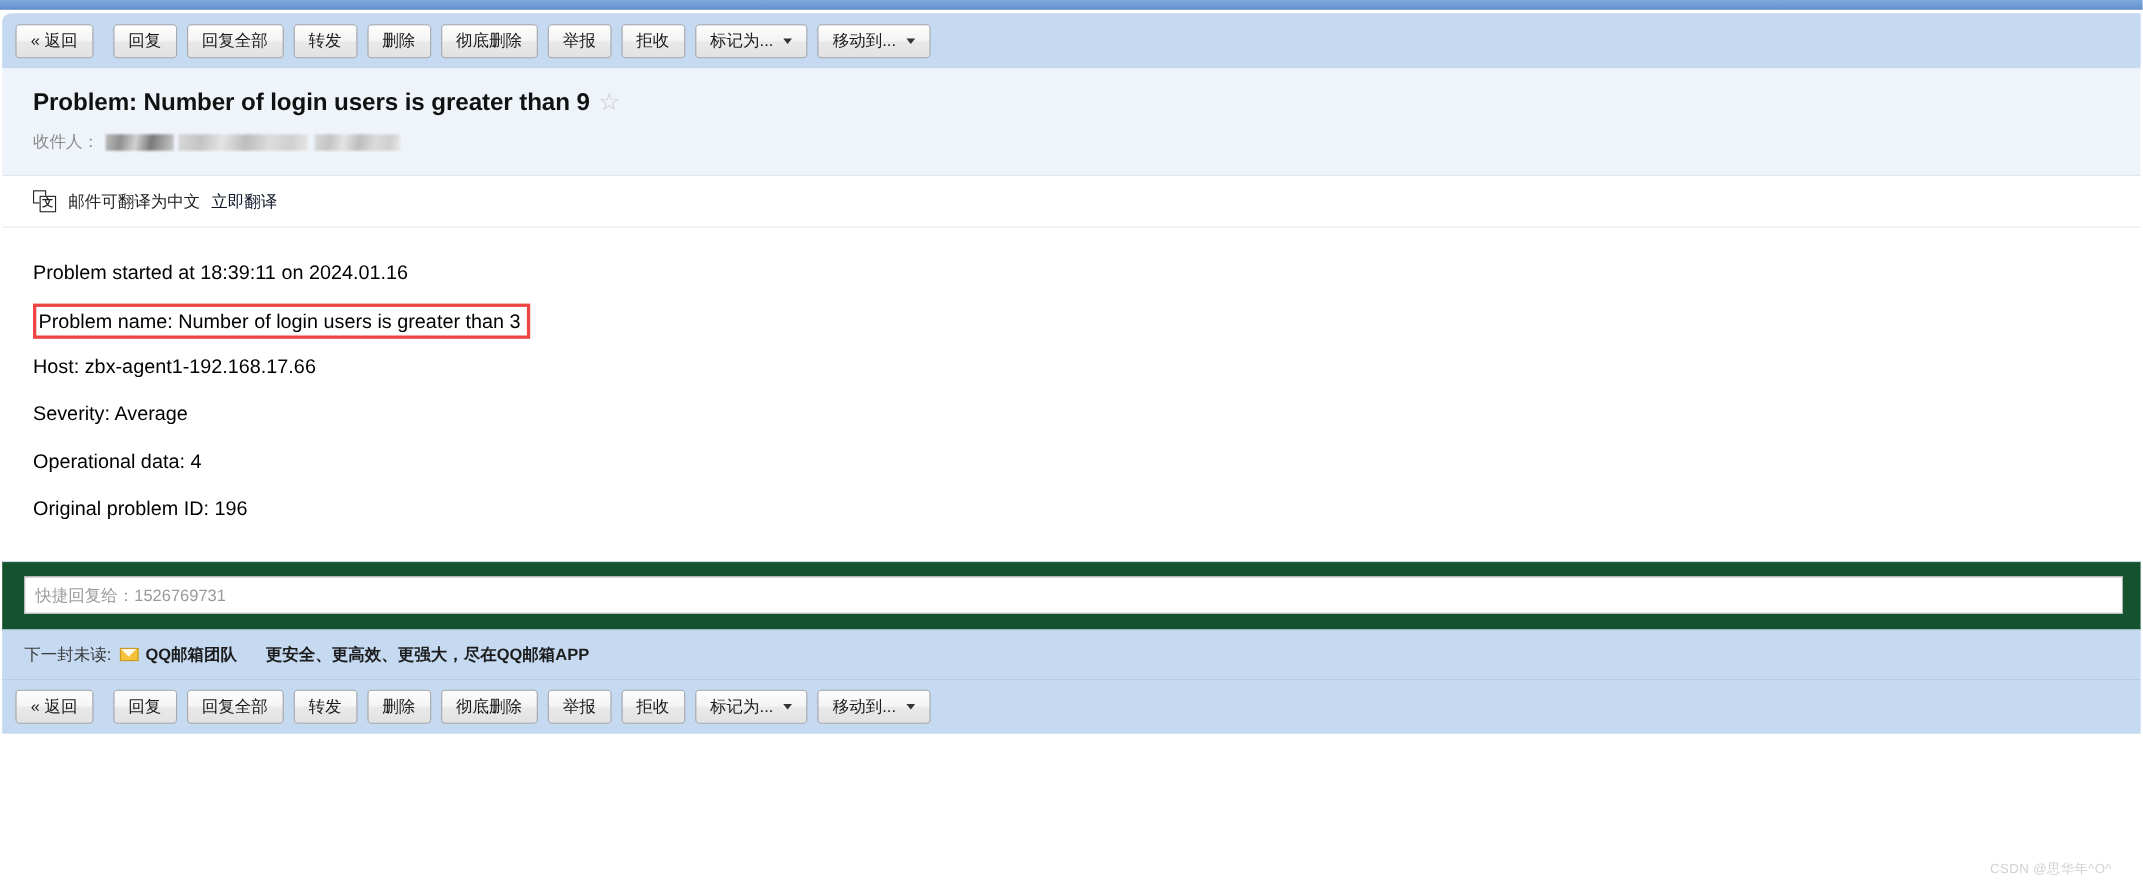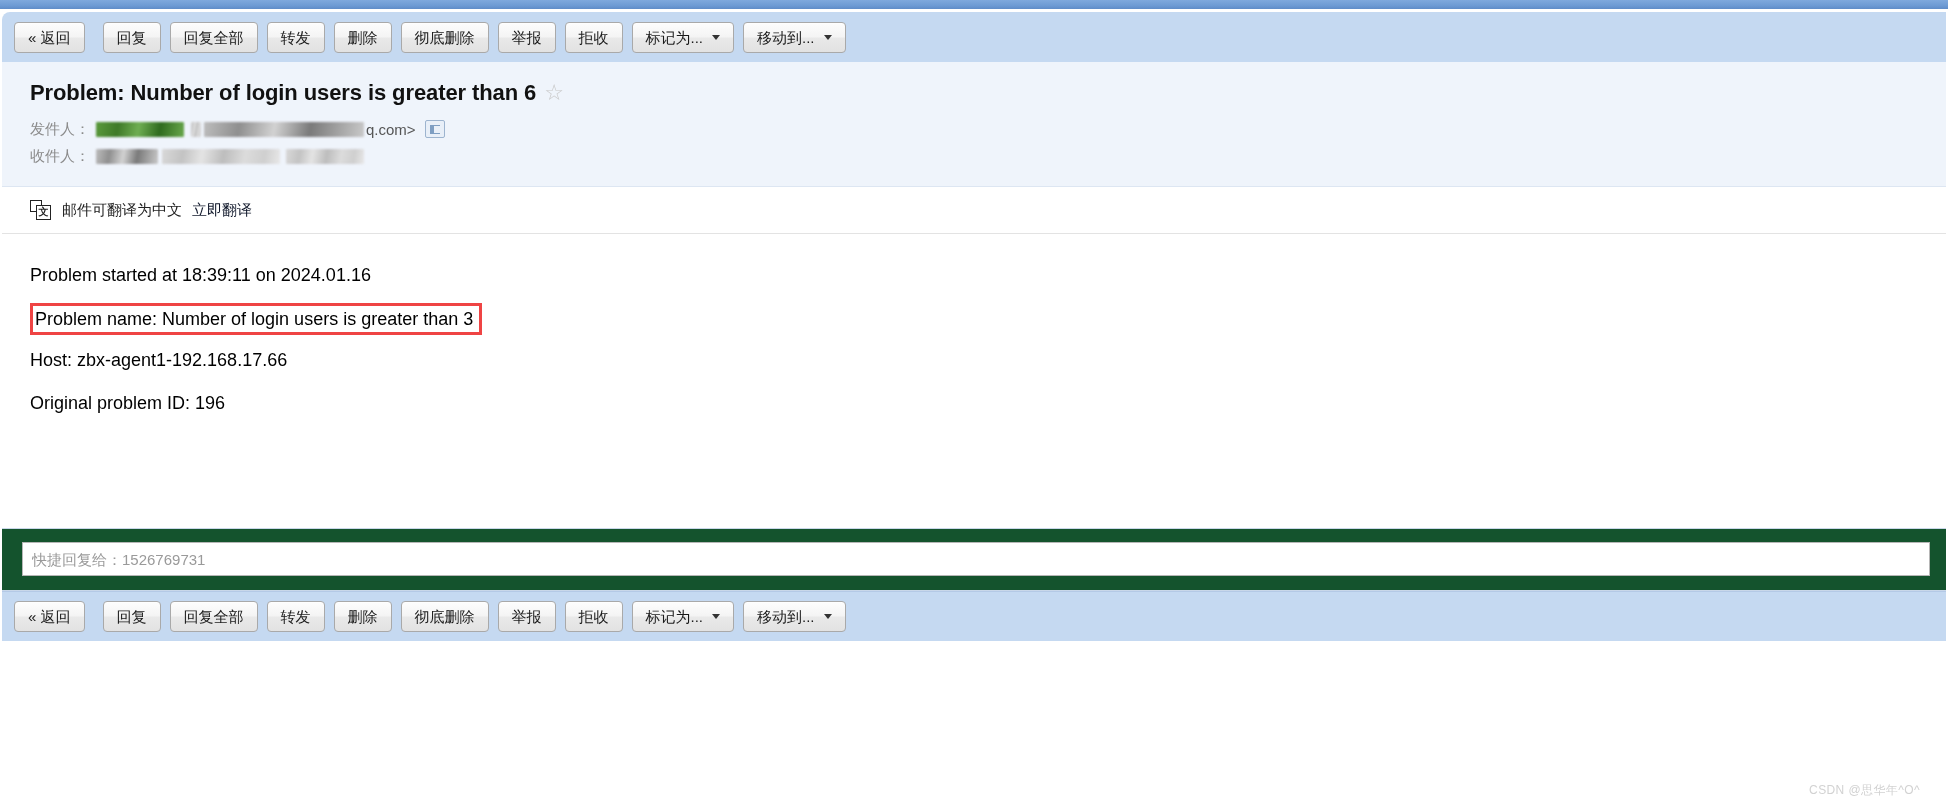--- a/index.html
+++ b/index.html
@@ -345,34 +345,24 @@
     </div>
     <div class="btn">
       <span>移动到...</span>
       <span class="caret"></span>
     </div>
   </div>
 
   <div class="mail-head">
 
     <div class="subject-row">
-      <div class="subject">Problem: Number of login users is greater than 6</div>
+      <div class="subject">Problem: Number of login users is greater than 9</div>
       <div class="star-icon">☆</div>
     </div>
 
-    <div class="meta-row">
-      <span class="meta-label">发件人：</span>
-      <span class="redact green" style="width:88px;"></span>
-      <span class="redact" style="width:10px;margin-left:7px;"></span>
-      <span class="redact dark" style="width:160px;margin-left:3px;"></span>
-      <span class="meta-value" style="margin-left:2px;">q.com&gt;</span>
-      <span class="contact-icon">
-          <i></i>
-        </span>
-    </div>
 
 
     <div class="meta-row">
       <span class="meta-label">收件人：</span>
       <span class="redact dark" style="width:62px;"></span>
       <span class="redact" style="width:118px;margin-left:4px;"></span>
       <span class="redact" style="width:78px;margin-left:6px;"></span>
     </div>
 
   </div>
@@ -385,27 +375,35 @@
     <span class="translate-text">邮件可翻译为中文</span>
     <span class="translate-link">立即翻译</span>
   </div>
 
   <div class="mail-body">
     <div class="body-line">Problem started at 18:39:11 on 2024.01.16</div>
     <div class="highlight-wrap">
       <div class="body-line highlight">Problem name: Number of login users is greater than 3</div>
     </div>
     <div class="body-line">Host: zbx-agent1-192.168.17.66</div>
+    <div class="body-line">Severity: Average</div>
+    <div class="body-line">Operational data: 4</div>
     <div class="body-line">Original problem ID: 196</div>
   </div>
 
   <div class="quick-reply-zone">
     <input class="quick-reply-input" type="text" placeholder="快捷回复给：1526769731" style="">
   </div>
 
+  <div class="next-unread">
+    <span class="nu-label">下一封未读:</span>
+    <span class="envelope-icon"></span>
+    <span class="nu-sender">QQ邮箱团队</span>
+    <span class="nu-subject">更安全、更高效、更强大，尽在QQ邮箱APP</span>
+  </div>
 
   <div class="toolbar bottom">
     <div class="btn back">
       <span>« 返回</span>
     </div>
     <div class="btn">
       <span>回复</span>
     </div>
     <div class="btn">
       <span>回复全部</span>

